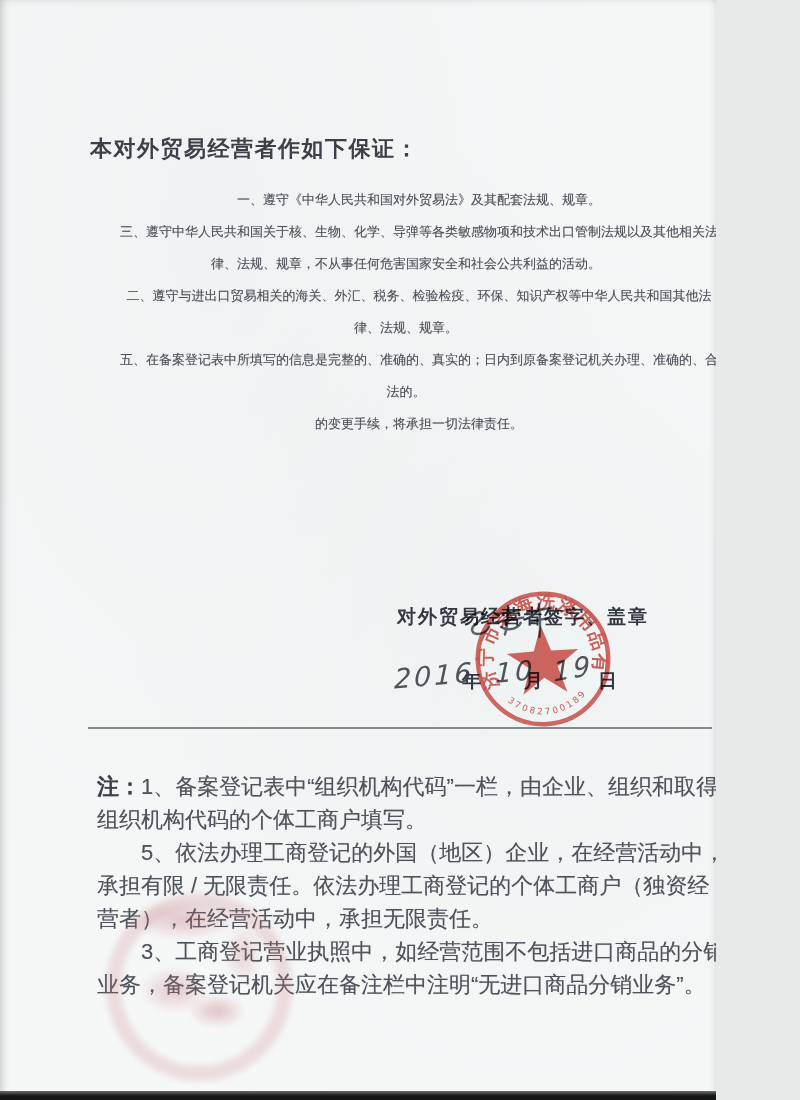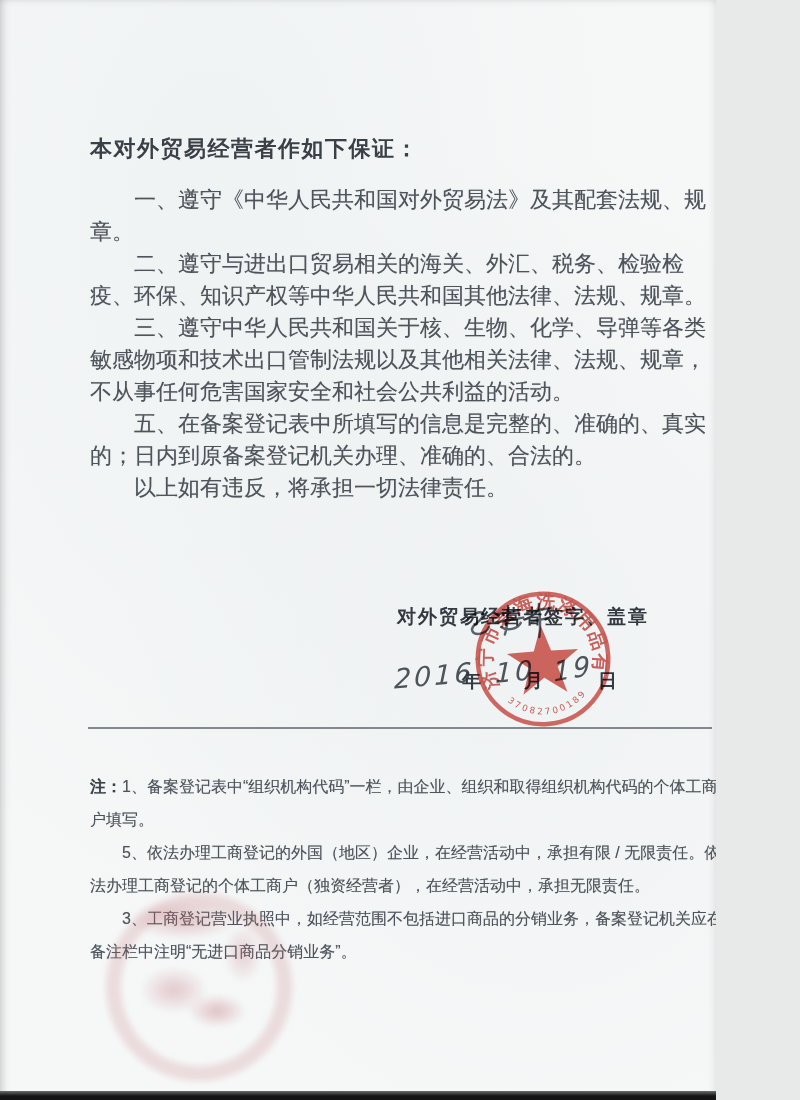--- a/index.html
+++ b/index.html
@@ -13,41 +13,42 @@
     box-shadow: inset 8px 0 10px -7px rgba(40,40,45,.28),
                 inset -6px 0 10px -7px rgba(40,40,45,.18),
                 inset 0 6px 10px -7px rgba(40,40,45,.12);
   }
   .heading{
     position:absolute;left:90px;top:134px;width:640px;
     font-size:22px;font-weight:bold;color:#3a4047;letter-spacing:1.5px;
   }
   .body-text{
     position:absolute;left:90px;top:184px;width:632px;
-    font-size:22px;line-height:32px;color:#4e545c;
+    font-size:13px;line-height:32px;color:#4e545c;
     text-shadow:0 0 .7px rgba(78,84,92,.45);
+    text-align:center;
   }
   .body-text p{margin:0;text-indent:2em;}
   .sign-label{
     position:absolute;left:397px;top:568px;
     font-size:19px;font-weight:600;color:#343a42;letter-spacing:2px;margin-top:36px;
   }
   .date-unit{position:absolute;font-size:19px;font-weight:600;color:#343a42;}
   .hand{
     position:absolute;color:#3d434b;font-family:"DejaVu Sans",sans-serif;
     font-style:italic;font-size:27px;letter-spacing:3px;
     transform:rotate(-5deg) skewX(-6deg);opacity:.9;
   }
   .divider{
     position:absolute;left:88px;top:727px;width:624px;height:2px;
     background:rgba(95,100,106,.75);
   }
   .notes{
-    position:absolute;left:90px;top:770px;width:634px;
-    font-size:16px;line-height:33px;color:#4e545c;
+    position:absolute;left:97px;top:770px;width:634px;
+    font-size:22px;line-height:33px;color:#4e545c;
     text-shadow:0 0 .7px rgba(78,84,92,.45);
   }
   .notes p{margin:0;}
   .notes p.indent{text-indent:2em;}
   .notes .nlabel{font-weight:bold;color:#3a4047;}
   .seal{
     position:absolute;left:458px;top:574px;width:170px;height:170px;
     transform:rotate(-4deg);mix-blend-mode:multiply;opacity:.88;
   }
   .signature{position:absolute;left:460px;top:600px;mix-blend-mode:multiply;}
@@ -65,24 +66,24 @@
 </style>
 </head>
 <body>
 
 <div class="page">
 
   <div class="heading">本对外贸易经营者作如下保证：</div>
 
   <div class="body-text">
     <p>一、遵守《中华人民共和国对外贸易法》及其配套法规、规章。</p>
+    <p>三、遵守中华人民共和国关于核、生物、化学、导弹等各类敏感物项和技术出口管制法规以及其他相关法律、法规、规章，不从事任何危害国家安全和社会公共利益的活动。</p>
     <p>二、遵守与进出口贸易相关的海关、外汇、税务、检验检疫、环保、知识产权等中华人民共和国其他法律、法规、规章。</p>
-    <p>三、遵守中华人民共和国关于核、生物、化学、导弹等各类敏感物项和技术出口管制法规以及其他相关法律、法规、规章，不从事任何危害国家安全和社会公共利益的活动。</p>
     <p>五、在备案登记表中所填写的信息是完整的、准确的、真实的；日内到原备案登记机关办理、准确的、合法的。</p>
-    <p>以上如有违反，将承担一切法律责任。</p>
+    <p>的变更手续，将承担一切法律责任。</p>
   </div>
 
   <div class="sign-label">对外贸易经营者签字、盖章</div>
 
   <svg class="signature" width="100" height="52" viewBox="0 0 100 52">
     <g stroke="#454c57" stroke-width="2.4" fill="none" stroke-linecap="round" opacity="0.85" transform="rotate(-6 50 26)">
       <path d="M8,16 C16,8 26,7 24,13 C22,19 10,21 12,27 C14,33 26,31 29,25"></path>
       <path d="M38,13 L62,11 M36,21 L64,19 M50,6 C49,16 47,28 44,34 M41,26 C47,31 57,30 61,24"></path>
       <path d="M68,15 L93,12 M81,7 C81,18 80,32 78,40 M72,24 L88,22"></path>
     </g>

